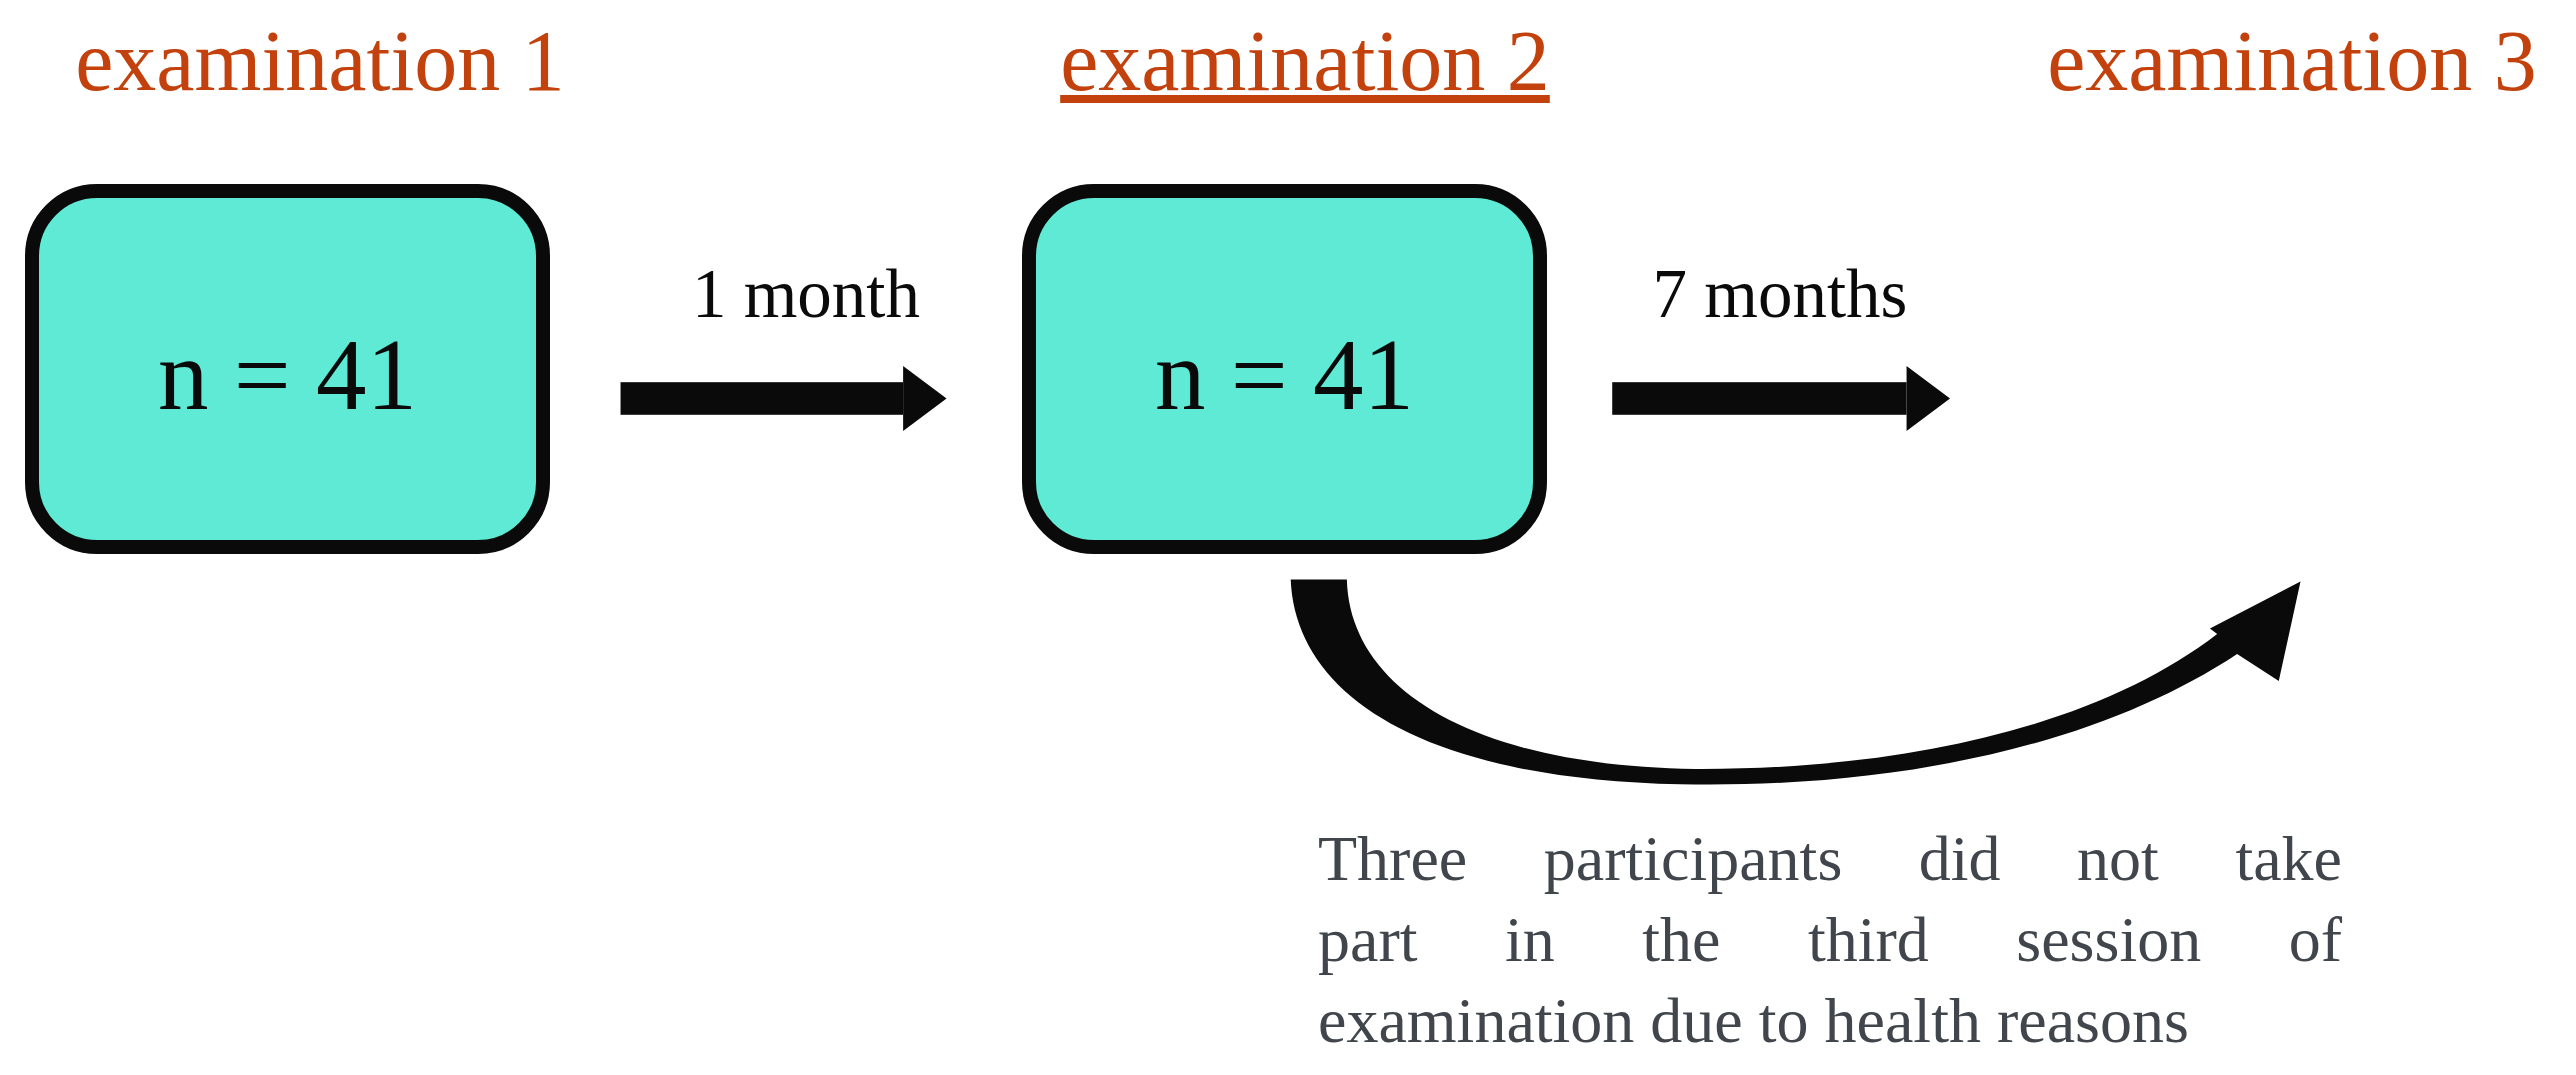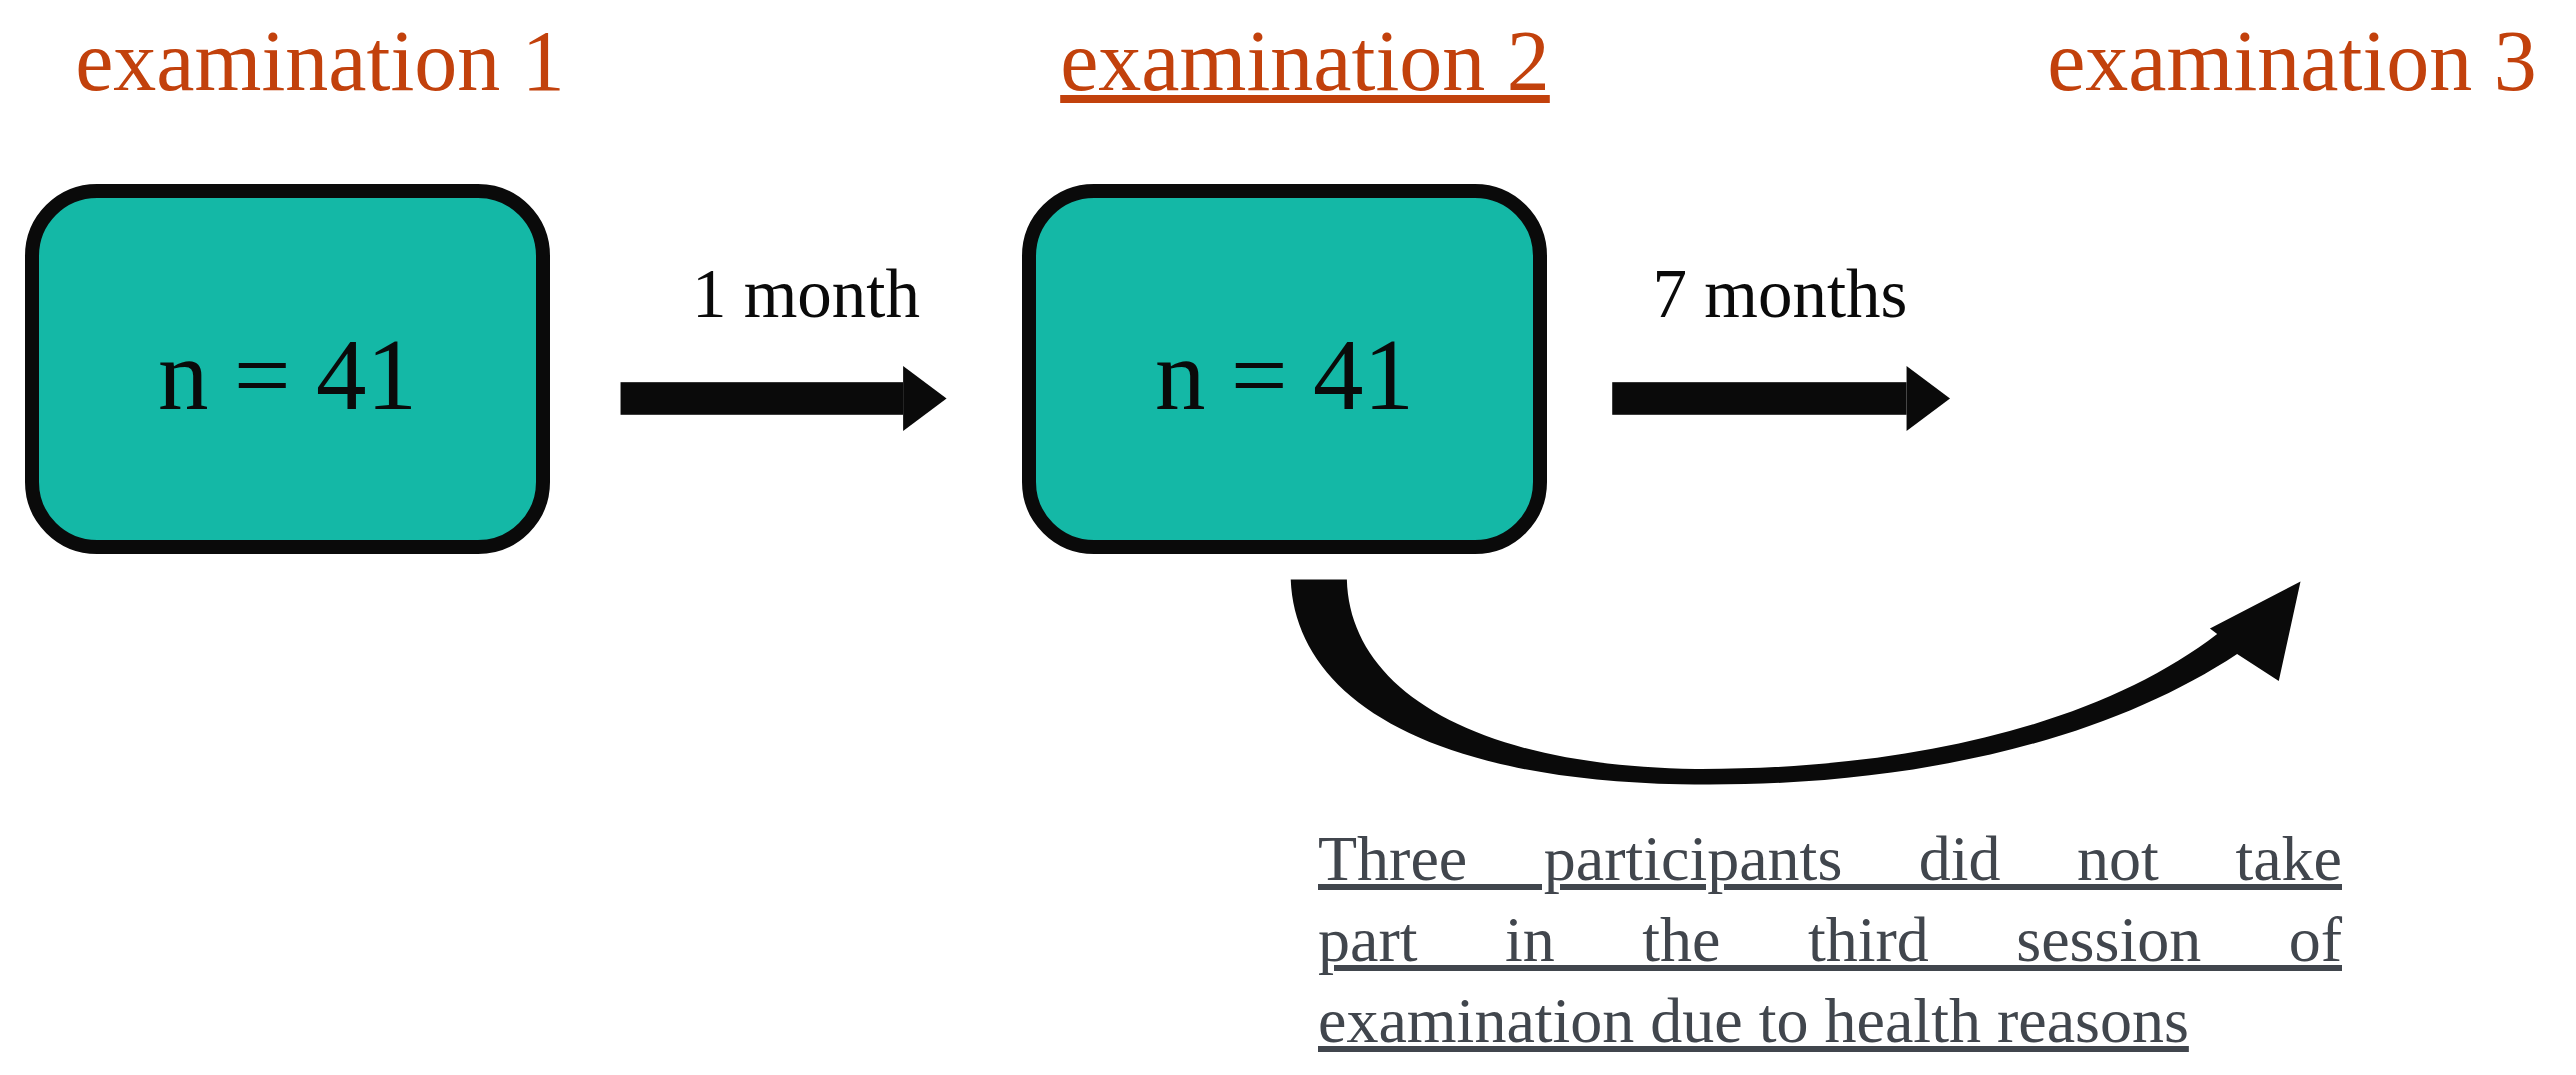--- a/index.html
+++ b/index.html
@@ -31,21 +31,21 @@
   .heading.h3 { left: 2011px; }
 
   .exam-box {
     position: absolute;
     top: 184px;
     width: 525px;
     height: 370px;
     box-sizing: border-box;
     border: 14.5px solid #0a0a0a;
     border-radius: 72px;
-    background: #14b8a6;
+    background: #5eead4;
     display: flex;
     align-items: center;
     justify-content: center;
   }
   .exam-box.b1 { left: 25px; }
   .exam-box.b2 { left: 1022px; }
   .exam-box.b3 { left: 2033px; }
   .nval {
     font-size: 101px;
     line-height: 1;
@@ -77,21 +77,20 @@
   }
 
   .note {
     position: absolute;
     left: 1318px;
     top: 818px;
     width: 1024px;
     font-size: 64px;
     line-height: 81px;
     color: #41464d;
-    text-decoration: underline;
   }
   .note-line.j {
     text-align: justify;
     text-align-last: justify;
   }
   .note-line.last {
     text-align: left;
     white-space: nowrap;
   }
 </style>

